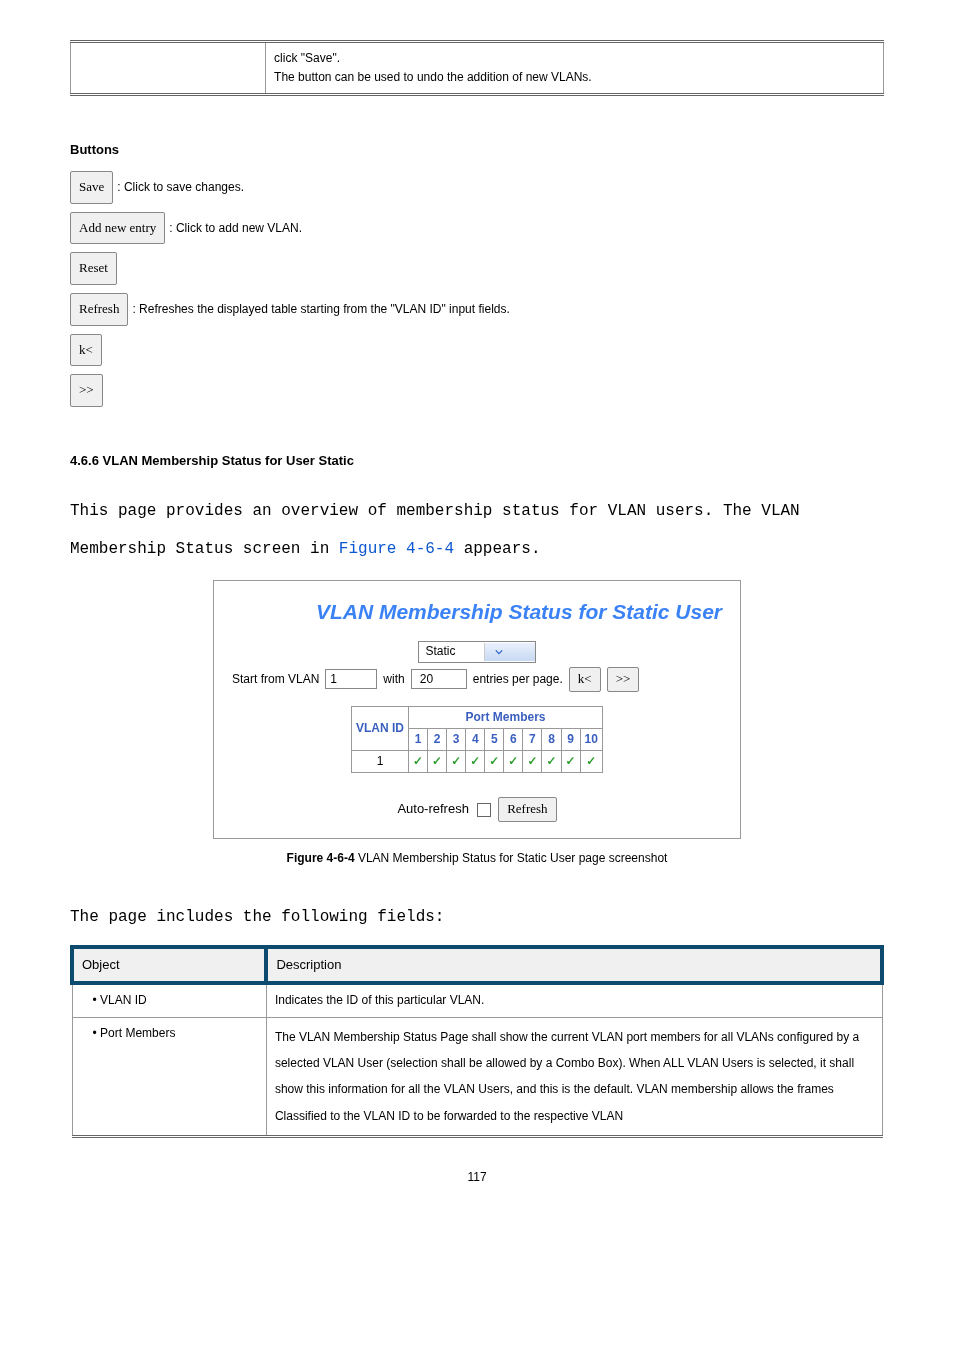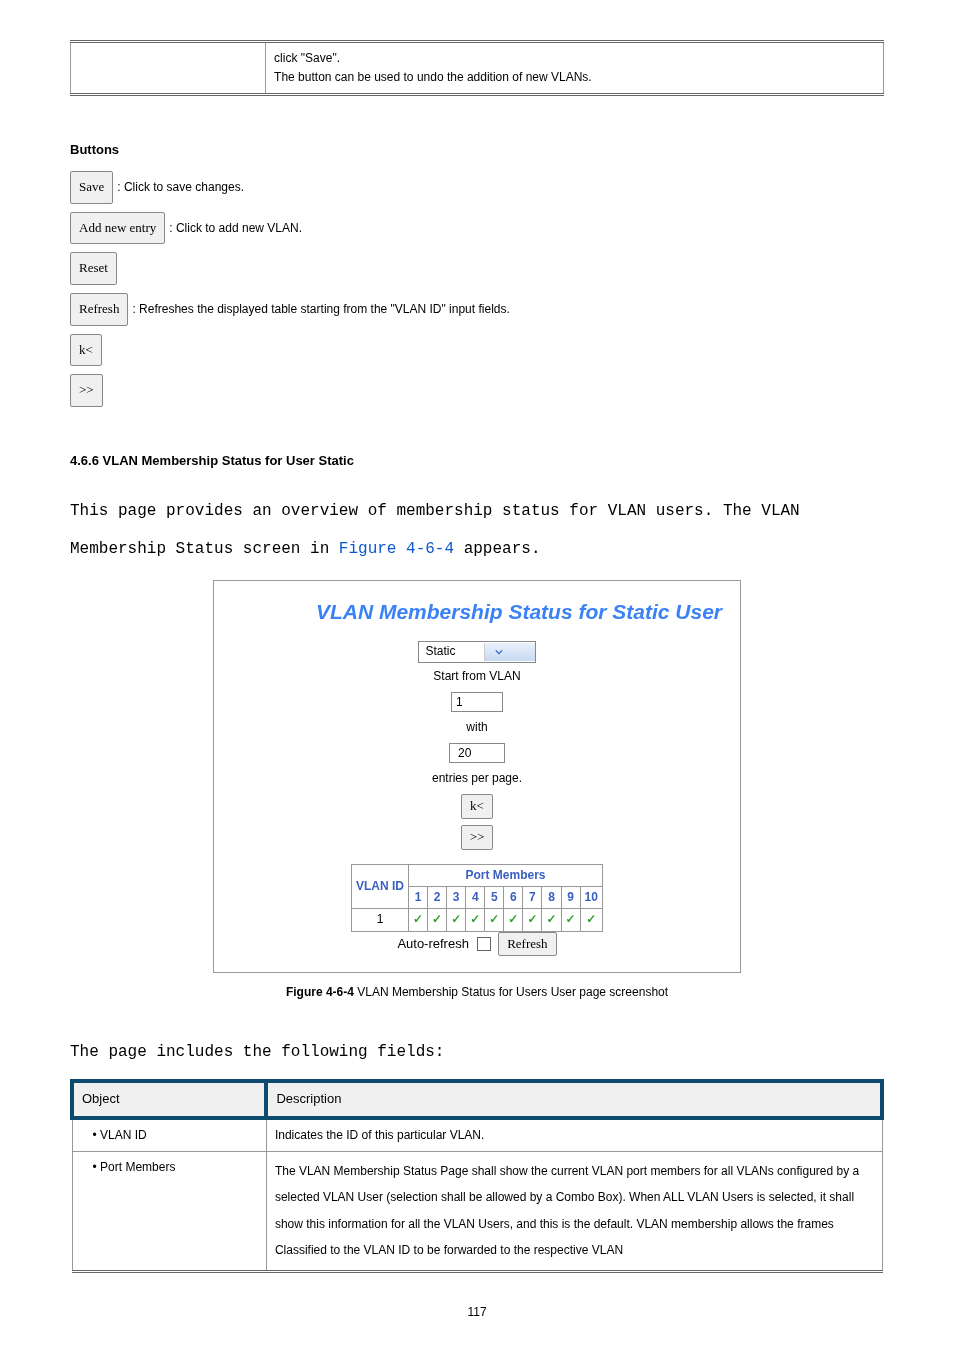--- a/index.html
+++ b/index.html
@@ -108,21 +108,20 @@
     justify-content: center;
   }
   .dd-arrow svg { width: 8px; height: 8px; }
   .ctrl-row {
     display: flex;
     align-items: center;
     justify-content: flex-start;
     gap: 6px;
     font-size: 12px;
     margin-bottom: 14px;
-    flex-direction: column;
   }
   .txt-input {
     border: 1px solid #888;
     height: 18px;
     padding: 0 4px;
     font-size: 12px;
   }
   .pm-table {
     border-collapse: collapse;
     margin: 0 auto;
@@ -137,20 +136,21 @@
     color: #3a5fbf;
     font-weight: bold;
     background: #fff;
   }
   .pm-check {
     color: #2e9e2e;
     font-weight: bold;
   }
   .auto-row {
     text-align: center;
+    margin-top: 24px;
     font-size: 13px;
   }
   .checkbox {
     display: inline-block;
     width: 12px;
     height: 12px;
     border: 1px solid #666;
     vertical-align: middle;
     margin: 0 4px;
   }
@@ -277,21 +277,21 @@
     </table>
 
   <div class="auto-row">
     <span>Auto-refresh</span>
     <span class="checkbox"></span>
     <span class="ui-btn">Refresh</span>
   </div>
 </div>
 
 <div class="caption">
-  <strong>Figure 4-6-4</strong><span> VLAN Membership Status for Users User page screenshot</span>
+  <strong>Figure 4-6-4</strong><span> VLAN Membership Status for Static User page screenshot</span>
 </div>
 
 <p class="para">The page includes the following fields:</p>
 
 <table class="desc-table">
   <tbody>
       <tr>
     <th>Object</th>
     <th>Description</th>
   </tr>

